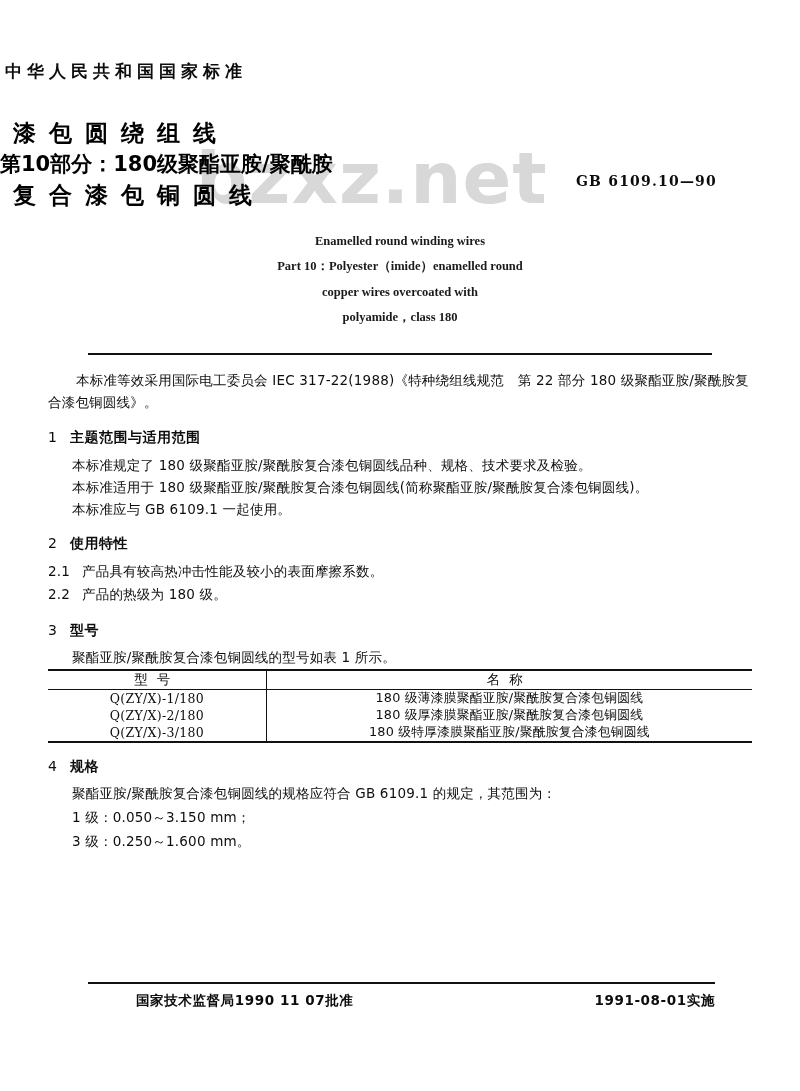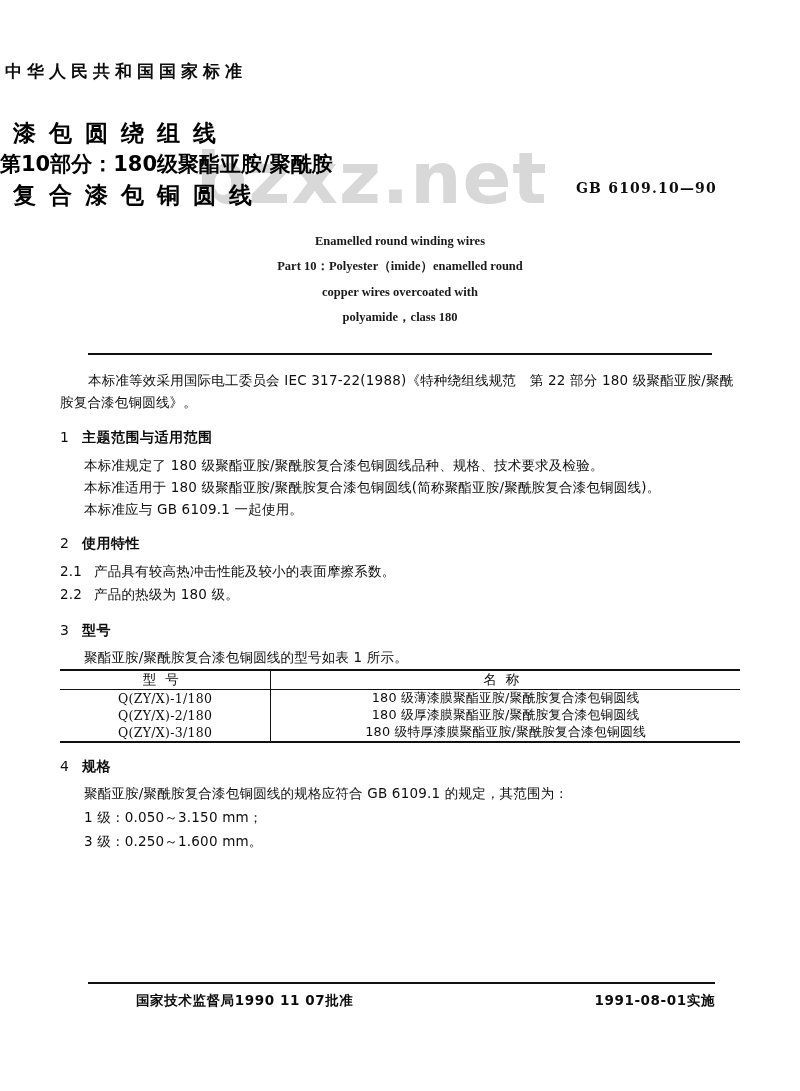--- a/index.html
+++ b/index.html
@@ -70,21 +70,21 @@
     letter-spacing: 0px;
   }
   .title-3 {
     font-size: 23px;
     letter-spacing: 13px;
     padding-left: 13px;
   }
   .gb-number {
     position: absolute;
     right: 83px;
-    top: 63px;
+    top: 56px;
     font-family: "DejaVu Serif", "Liberation Serif", serif;
     font-size: 14px;
     font-weight: 700;
     letter-spacing: 1.2px;
     white-space: nowrap;
   }
 
   
   .en-title {
     margin-top: 17px;
@@ -101,21 +101,21 @@
     margin: 23px 88px 0 88px;
     border-top: 2px solid #111;
   }
   .rule-bottom {
     margin: 0 88px 0 88px;
     border-top: 2px solid #111;
   }
 
   
   .body-wrap {
-    margin: 0 60px;
+    margin: 0 48px;
     padding-top: 15px;
   }
   .para {
     font-size: 13.5px;
     line-height: 1.62;
     color: #0f0f0f;
     letter-spacing: 0.2px;
   }
   .para-indent {
     text-indent: 28px;

